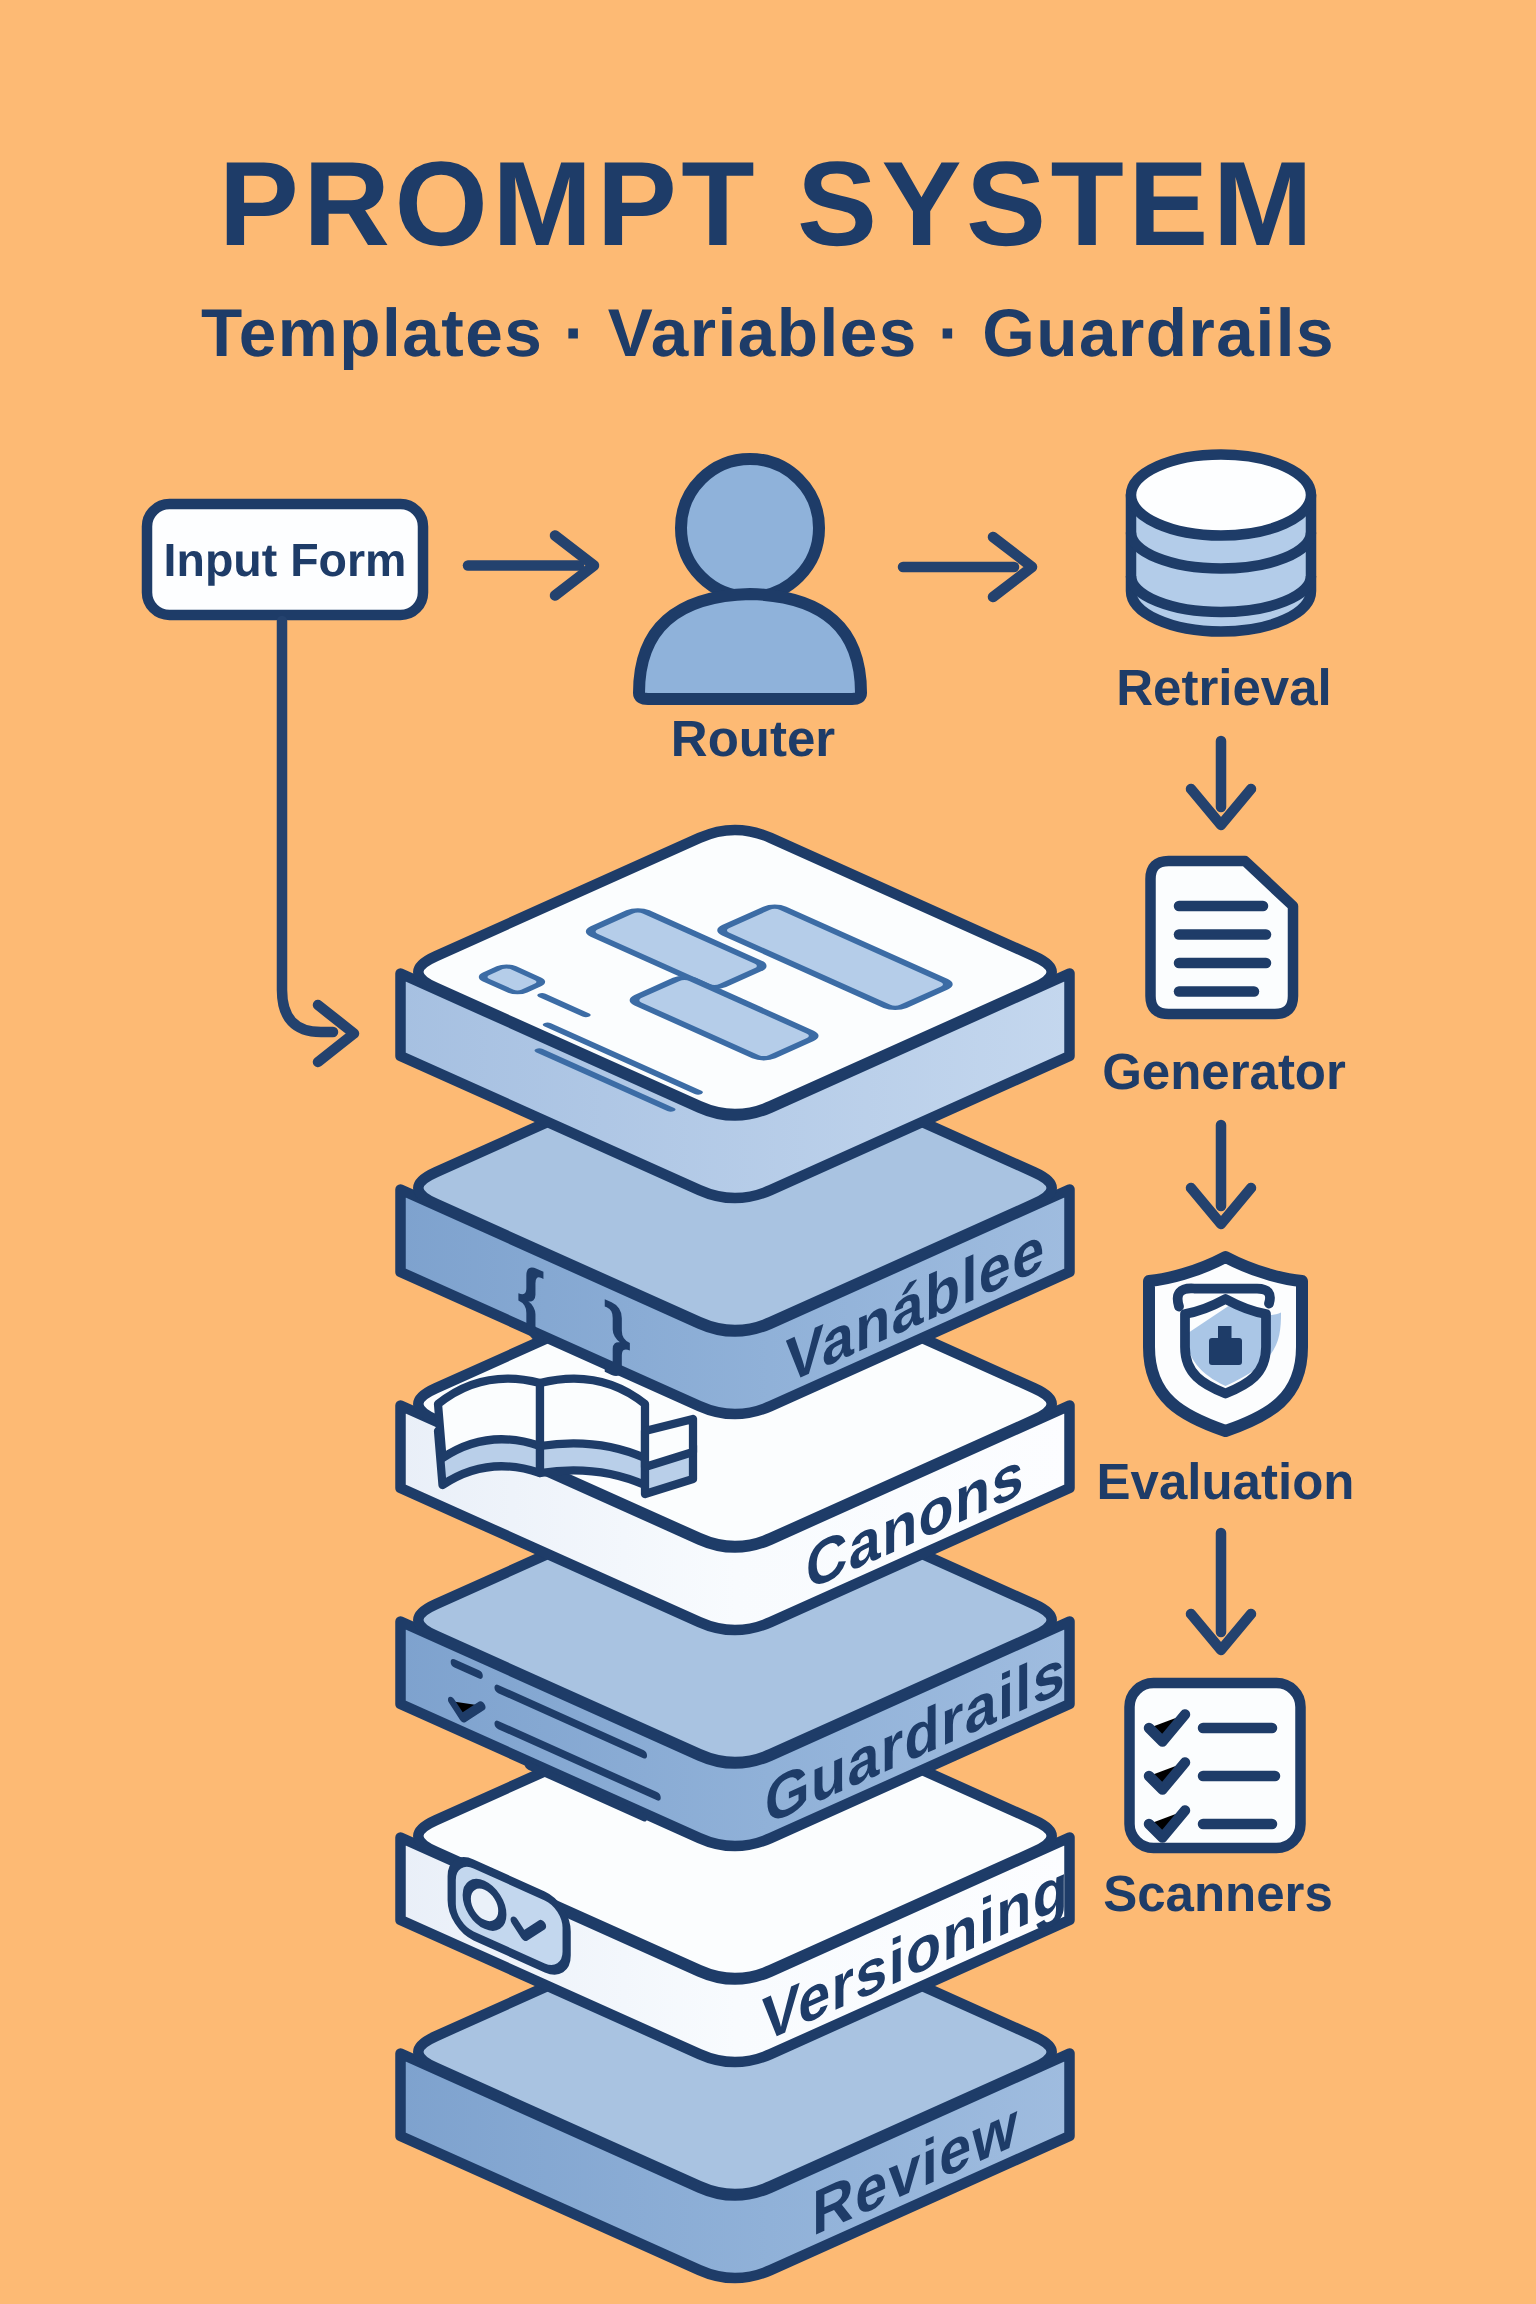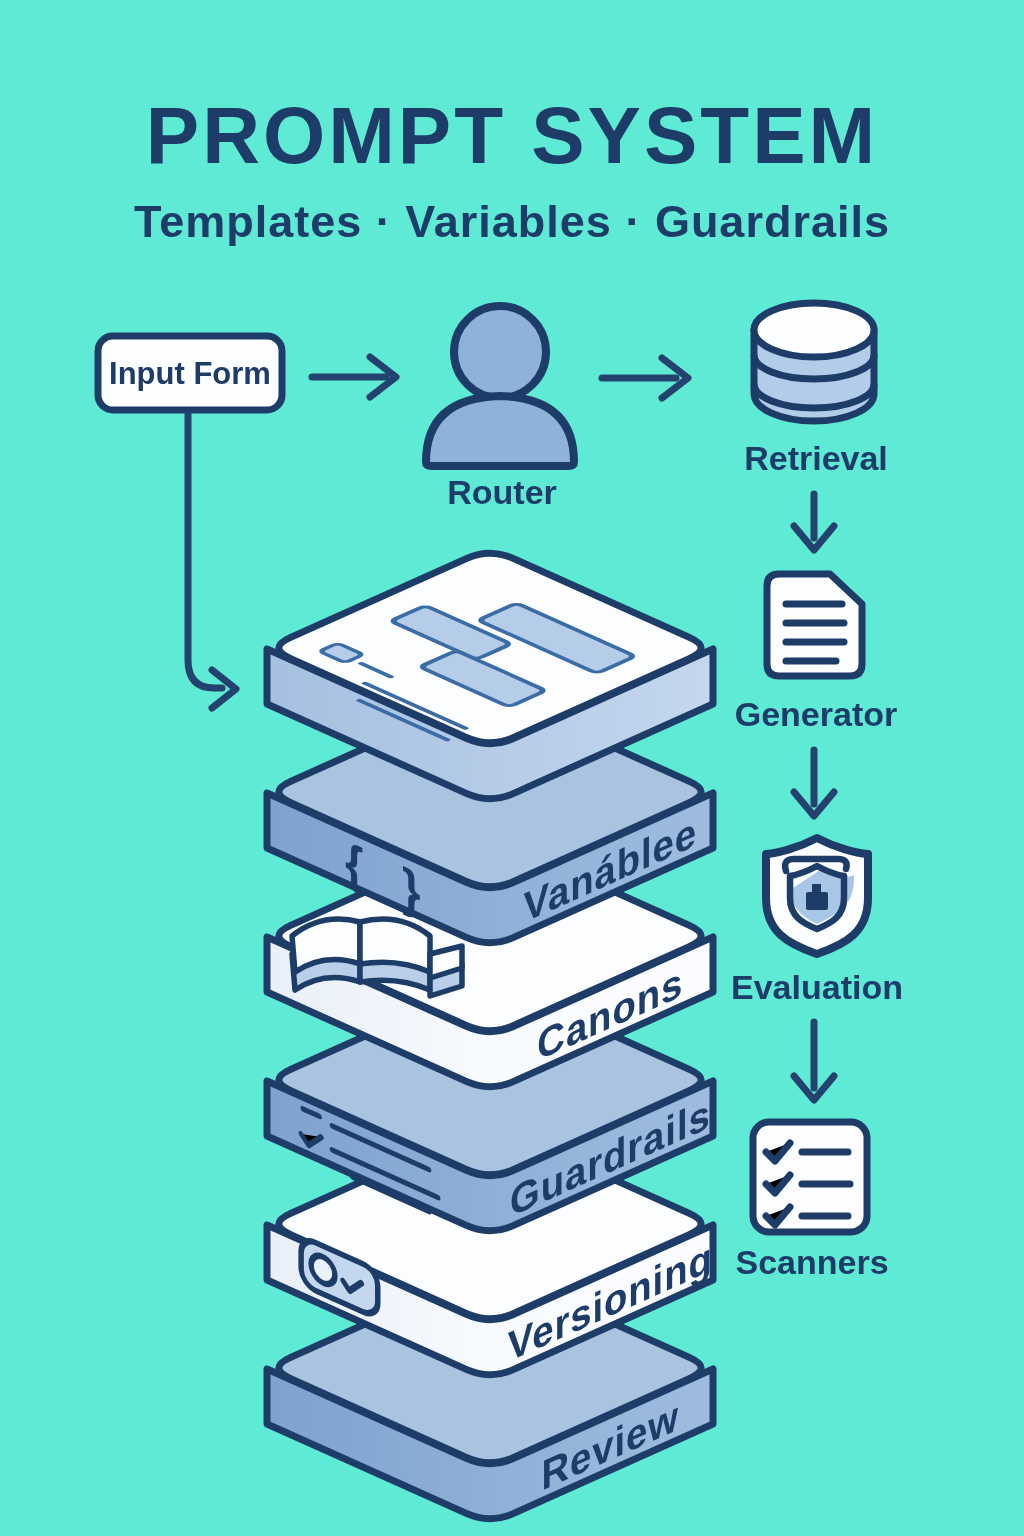--- a/index.html
+++ b/index.html
@@ -1,18 +1,18 @@
 <!DOCTYPE html>
 <html><head>
 <meta charset="utf-8">
 <style>
   html,body{margin:0;padding:0;}
   .canvas{
     width:1024px;height:1536px;position:relative;
-    background:#5eead4;overflow:hidden;
+    background:#fdba74;overflow:hidden;
     font-family:"Liberation Sans",sans-serif;
   }
   svg{display:block;}
   svg text{font-family:"Liberation Sans",sans-serif;fill:#1e3c68;}
   .title{font-size:80px;font-weight:bold;letter-spacing:3px;}
   .subtitle{font-size:45px;font-weight:bold;letter-spacing:1px;}
   .node-label{font-size:34px;font-weight:bold;}
   .input-label{font-size:31px;font-weight:bold;}
   .band-label{font-size:42px;font-weight:bold;letter-spacing:1px;}
   .braces{font-size:52px;font-weight:bold;letter-spacing:14px;}

